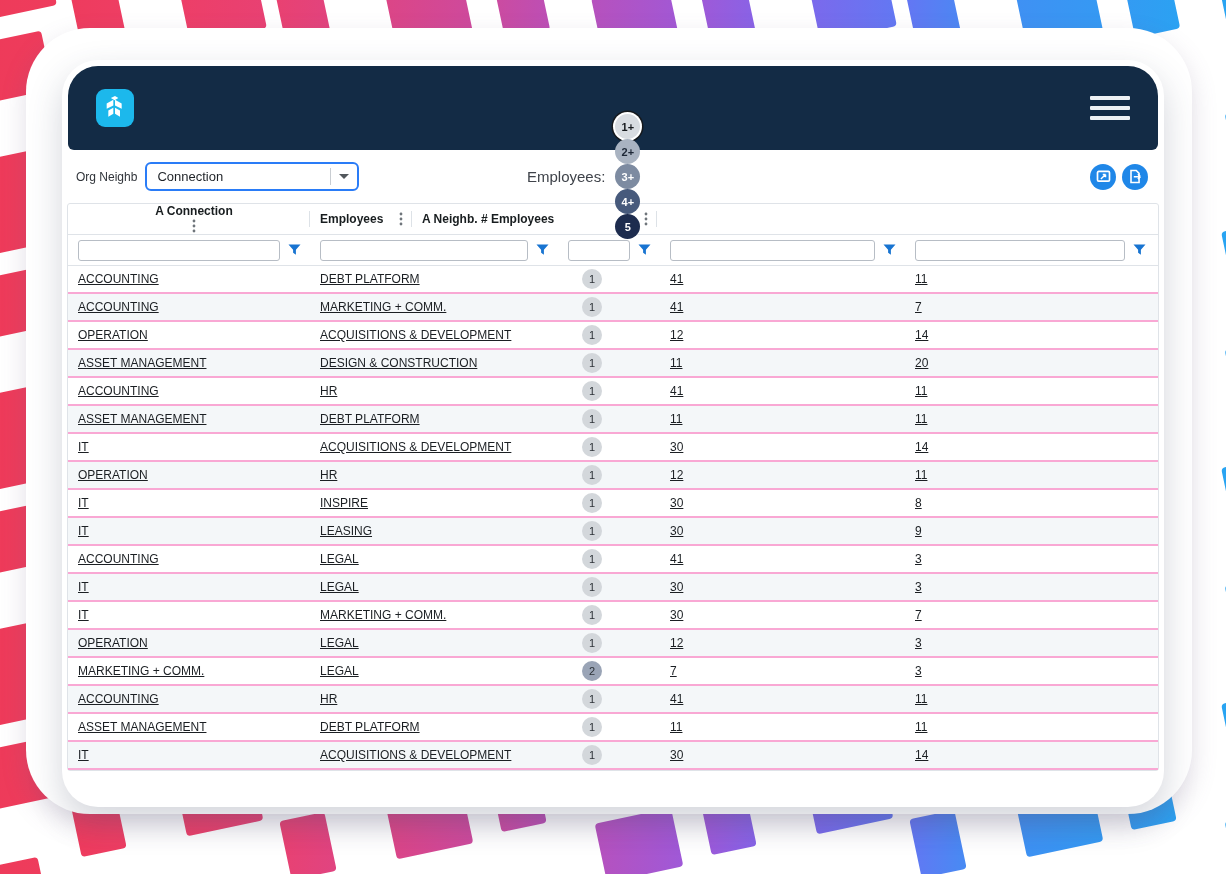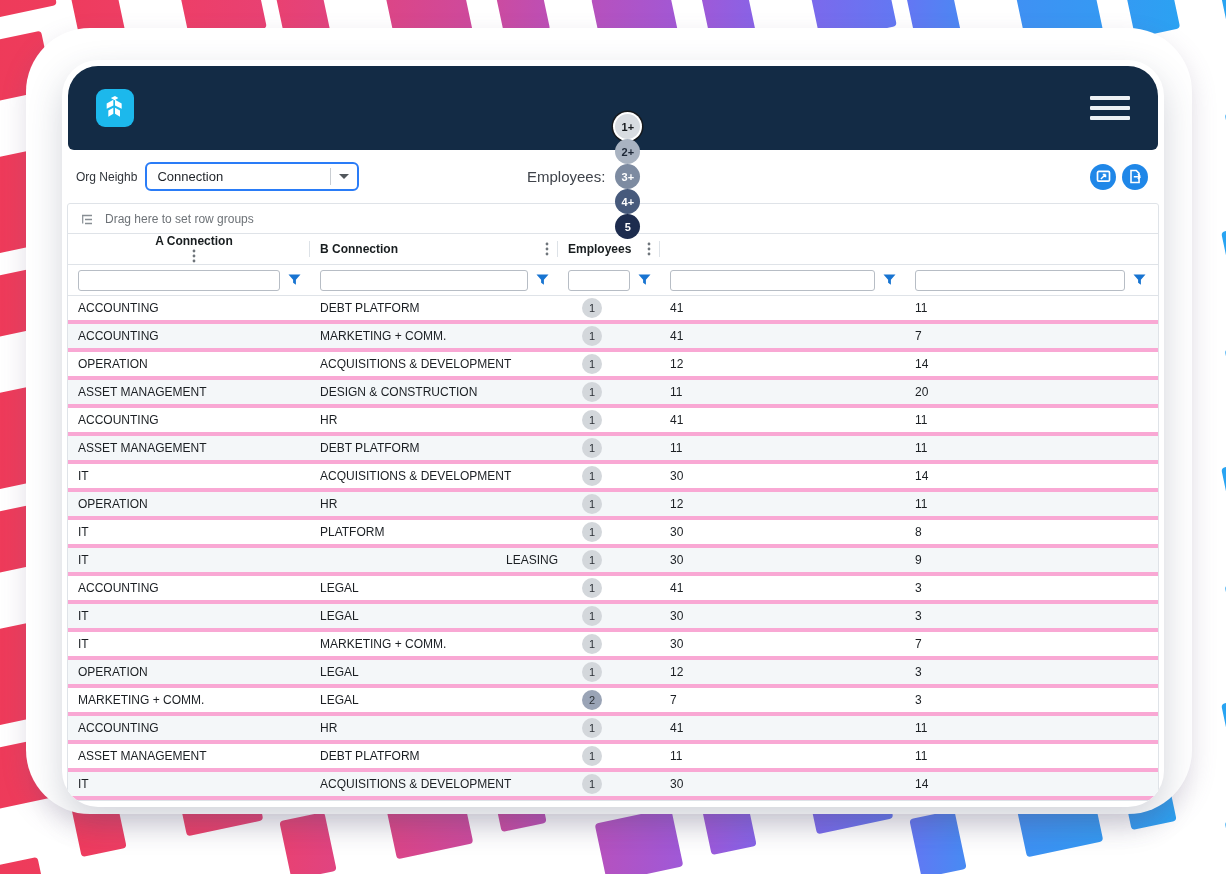--- a/index.html
+++ b/index.html
@@ -64,21 +64,21 @@
   .hdr-cell .lbl { flex:1; white-space:nowrap; overflow:hidden; }
   .hdr-cell .menu { width:22px; display:flex; justify-content:center; cursor:pointer; }
   .hdr-cell::after { content:""; position:absolute; right:0; top:7px; height:16px;
     width:1px; background:#dde2e7; }
   .flt-row { height:31px; border-bottom:1px solid #dfe3e8; display:flex; }
   .flt-cell { display:flex; align-items:center; padding:0 9px 0 10px; }
   .flt-cell input { flex:1; min-width:0; height:21px; border:1px solid #b7bdc5;
     border-radius:3px; outline:none; padding:0 5px; font-size:12px; }
   .flt-cell .funnel { margin-left:8px; display:flex; cursor:pointer; }
   .row { height:28px; display:flex; align-items:center;
-    border-bottom:4px solid #f9a8d4; background:#fff; }
+    border-bottom:2px solid #f9a8d4; background:#fff;text-decoration:underline; }
   .row.alt { background:#f4f7f9; }
   .cell { padding-left:10px; white-space:nowrap; overflow:hidden; }
   .badge { display:inline-block; width:20px; height:20px; border-radius:50%;
     line-height:20px; text-align:center; font-size:11px; color:#2c3137;
     margin-left:24px; }
 </style>
 </head>
 <body>
 
 <div id="bg">
@@ -242,58 +242,51 @@
       <button class="round-btn">
         <svg width="15" height="15" viewBox="0 0 16 16">
           <path d="M3.2 1.6 h5.6 l3 3 v9.8 h-8.6 Z" fill="none" stroke="#fff" stroke-width="1.7"></path>
           <path d="M6.2 8.2 h7 M13.2 8.2 l-2.6 -2.6 M13.2 8.2 l-2.6 2.6" stroke="#fff" stroke-width="1.7" fill="none"></path>
         </svg>
       </button>
     </div>
   </div>
 
   <div class="grid">
-    <div class="rg-bar">
-      <svg width="14" height="14" viewBox="0 0 14 14">
-        <path d="M2 3.5 h10 M5 7.5 h7 M5 11.5 h7" stroke="#888e94" stroke-width="1.6"></path>
-        <path d="M2.7 3.5 v8" stroke="#888e94" stroke-width="1.2"></path>
-      </svg>
-      <span>Drag here to set row groups</span>
-    </div>
     <div class="hdr-row" id="hdr-row">
         <div class="hdr-cell" style="width: 242px; flex-direction: column;">
           <span class="lbl">A Connection</span>
           <span class="menu">
             <svg width="4" height="16" viewBox="0 0 4 16">
               <circle cx="2" cy="3" r="1.4" fill="#6f757b"></circle>
               <circle cx="2" cy="8" r="1.4" fill="#6f757b"></circle>
               <circle cx="2" cy="13" r="1.4" fill="#6f757b"></circle>
             </svg>
           </span>
         </div>
-        <div class="hdr-cell" style="width: 248px;">
-          <span class="lbl">B Connection</span>
-          <span class="menu">
-            <svg width="4" height="16" viewBox="0 0 4 16">
-              <circle cx="2" cy="3" r="1.4" fill="#6f757b"></circle>
-              <circle cx="2" cy="8" r="1.4" fill="#6f757b"></circle>
-              <circle cx="2" cy="13" r="1.4" fill="#6f757b"></circle>
-            </svg>
-          </span>
-        </div>
         <div class="hdr-cell" style="width: 102px;">
           <span class="lbl">Employees</span>
           <span class="menu">
             <svg width="4" height="16" viewBox="0 0 4 16">
               <circle cx="2" cy="3" r="1.4" fill="#6f757b"></circle>
               <circle cx="2" cy="8" r="1.4" fill="#6f757b"></circle>
               <circle cx="2" cy="13" r="1.4" fill="#6f757b"></circle>
             </svg>
           </span>
         </div>
+        <div class="hdr-cell" style="width: 245px;">
+          <span class="lbl">A Neighb. # Employees</span>
+          <span class="menu">
+            <svg width="4" height="16" viewBox="0 0 4 16">
+              <circle cx="2" cy="3" r="1.4" fill="#6f757b"></circle>
+              <circle cx="2" cy="8" r="1.4" fill="#6f757b"></circle>
+              <circle cx="2" cy="13" r="1.4" fill="#6f757b"></circle>
+            </svg>
+          </span>
+        </div>
       </div>
     <div class="flt-row" id="flt-row">
         <div class="flt-cell" style="width: 242px;">
           <input style="">
           <span class="funnel">
             <svg width="13" height="12" viewBox="0 0 13 12">
               <path d="M0.5 0.5 h12 l-4.6 5.3 v5 l-2.8 -2 v-3 Z" fill="#1874d1"></path>
             </svg>
           </span>
         </div>
@@ -382,28 +375,28 @@
         </div>
         <div class="row alt">
           <div class="cell" style="width: 242px;">OPERATION</div>
           <div class="cell" style="width: 248px;">HR</div>
           <div class="cell" style="width: 102px; padding-left: 0px;"><span class="badge" style="background: rgb(211, 215, 219);">1</span></div>
           <div class="cell" style="width: 245px;">12</div>
           <div class="cell" style="width: 250px;">11</div>
         </div>
         <div class="row">
           <div class="cell" style="width: 242px;">IT</div>
-          <div class="cell" style="width: 248px;">PLATFORM</div>
+          <div class="cell" style="width: 248px;">INSPIRE</div>
           <div class="cell" style="width: 102px; padding-left: 0px;"><span class="badge" style="background: rgb(211, 215, 219);">1</span></div>
           <div class="cell" style="width: 245px;">30</div>
           <div class="cell" style="width: 250px;">8</div>
         </div>
         <div class="row alt">
           <div class="cell" style="width: 242px;">IT</div>
-          <div class="cell" style="width: 248px; text-align: right;">LEASING</div>
+          <div class="cell" style="width: 248px;">LEASING</div>
           <div class="cell" style="width: 102px; padding-left: 0px;"><span class="badge" style="background: rgb(211, 215, 219);">1</span></div>
           <div class="cell" style="width: 245px;">30</div>
           <div class="cell" style="width: 250px;">9</div>
         </div>
         <div class="row">
           <div class="cell" style="width: 242px;">ACCOUNTING</div>
           <div class="cell" style="width: 248px;">LEGAL</div>
           <div class="cell" style="width: 102px; padding-left: 0px;"><span class="badge" style="background: rgb(211, 215, 219);">1</span></div>
           <div class="cell" style="width: 245px;">41</div>
           <div class="cell" style="width: 250px;">3</div>

